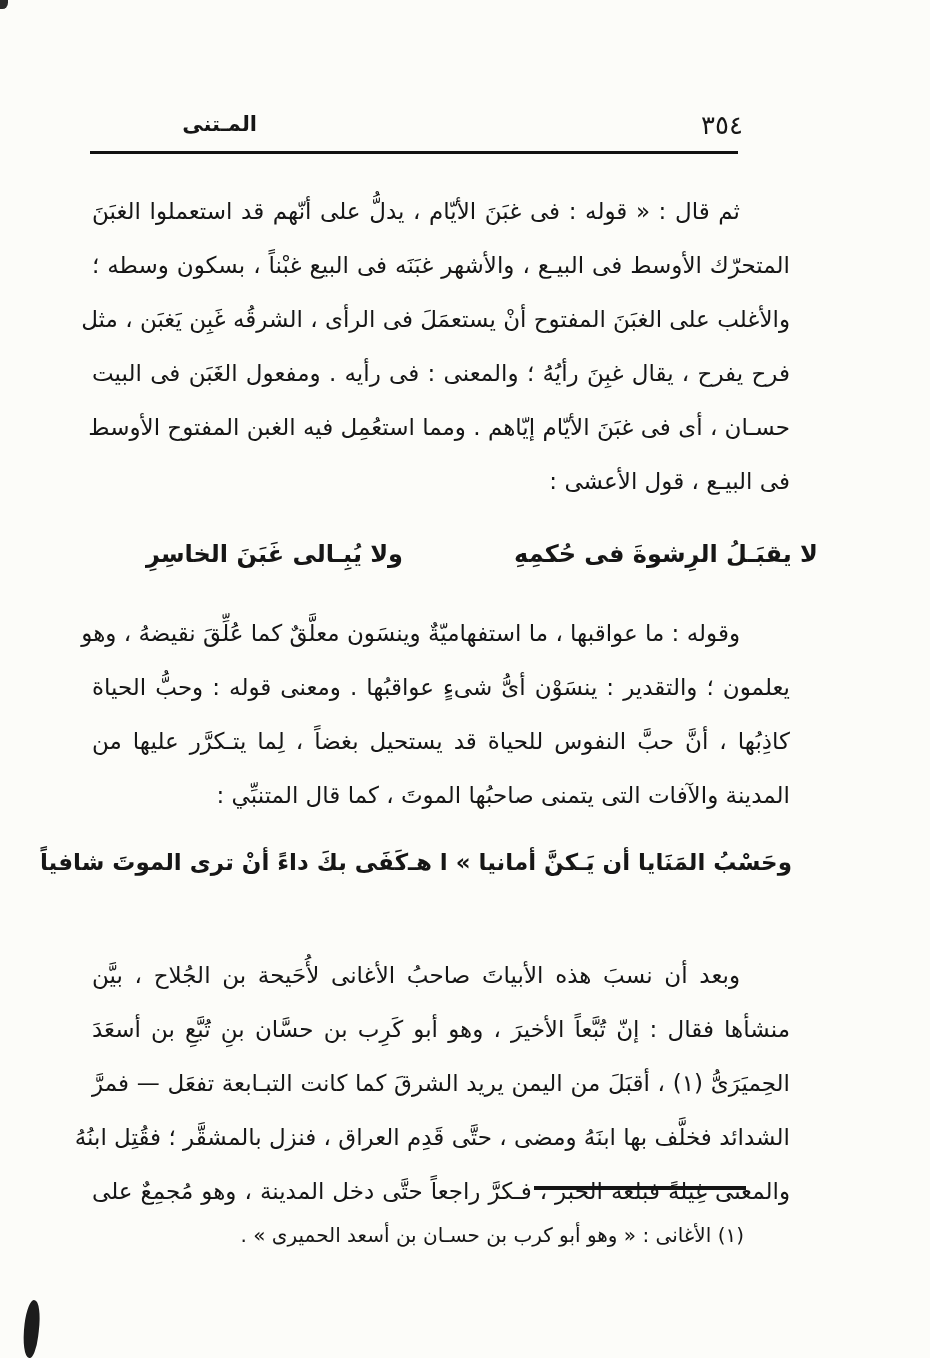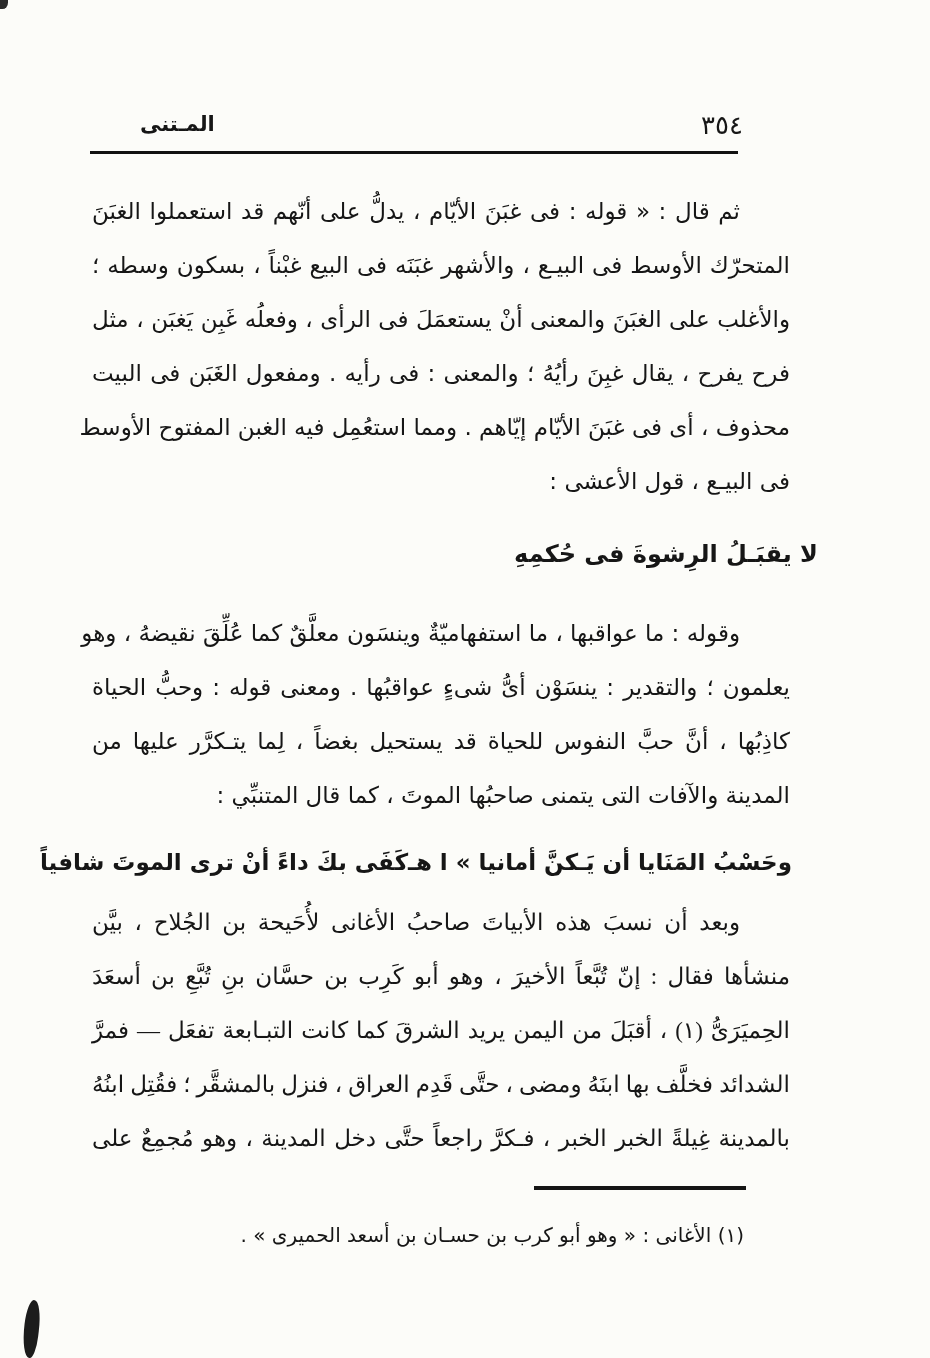--- a/index.html
+++ b/index.html
@@ -9,22 +9,22 @@
     width:930px; height:1358px;
     margin:0 auto;
     background:#fcfcf9;
     color:#161616;
     font-family:"DejaVu Sans", sans-serif;
     direction:rtl;
     overflow:hidden;
   }
   
   .running-title {
-    position:absolute; top:112px; left:140px; width:135px;
-    font-size:21px; font-weight:bold; text-align:left;
+    position:absolute; top:112px; left:122px; width:135px;
+    font-size:21px; font-weight:bold; text-align:right;
     letter-spacing:0px;
   }
   .page-number {
     position:absolute; top:110px; left:682px; width:80px;
     font-size:26px; font-weight:normal; text-align:center;
   }
   .header-rule {
     position:absolute; top:151px; left:90px; width:648px; height:3px;
     background:#121212;
   }
@@ -72,48 +72,49 @@
 
 <div class="page">
 
   <div class="running-title">المـتنى</div>
   <div class="page-number">٣٥٤</div>
   <div class="header-rule"></div>
 
   <div class="block" style="top:184px;">
     <div class="line indent">ثم قال : « قوله : فى غبَنَ الأيّام ، يدلُّ على أنّهم قد استعملوا الغبَنَ</div>
     <div class="line">المتحرّك الأوسط فى البيـع ، والأشهر غبَنَه فى البيع غبْناً ، بسكون وسطه ؛</div>
-    <div class="line">والأغلب على الغبَنَ والمعنى أنْ يستعمَلَ فى الرأى ، وفعلُه غَبِن يَغبَن ، مثل</div>
+    <div class="line">والأغلب على الغبَنَ المفتوح أنْ يستعمَلَ فى الرأى ، الشرقُه غَبِن يَغبَن ، مثل</div>
     <div class="line">فرح يفرح ، يقال غبِنَ رأيُهُ ؛ والمعنى : فى رأيه . ومفعول الغَبَن فى البيت</div>
-    <div class="line">محذوف ، أى فى غبَنَ الأيّام إيّاهم . ومما استعُمِل فيه الغبن المفتوح الأوسط</div>
+    <div class="line">حسـان ، أى فى غبَنَ الأيّام إيّاهم . ومما استعُمِل فيه الغبن المفتوح الأوسط</div>
     <div class="line end">فى البيـع ، قول الأعشى :</div>
   </div>
 
   <div class="verse verse1">
     <span class="hemistich">لا يقبَـلُ الرِشوةَ فى حُكمِهِ</span>
+    <span class="hemistich">ولا يُبِـالى غَبَنَ الخاسِرِ</span>
   </div>
 
   <div class="block" style="top:606px;">
     <div class="line indent">وقوله : ما عواقبها ، ما استفهاميّةٌ وينسَون معلَّقٌ كما عُلِّقَ نقيضهُ ، وهو</div>
     <div class="line">يعلمون ؛ والتقدير : ينسَوْن أىُّ شىءٍ عواقبُها . ومعنى قوله : وحبُّ الحياة</div>
     <div class="line">كاذِبُها ، أنَّ حبَّ النفوس للحياة قد يستحيل بغضاً ، لِما يتـكرَّر عليها من</div>
     <div class="line end">المدينة والآفات التى يتمنى صاحبُها الموتَ ، كما قال المتنبِّي :</div>
   </div>
 
   <div class="verse verse2">
     <span class="hemistich">وحَسْبُ المَنَايا أن يَـكنَّ أمانيا » ا هـ</span>
     <span class="hemistich">كَفَى بكَ داءً أنْ ترى الموتَ شافياً</span>
   </div>
 
-  <div class="block" style="top:896px;font-family:Liberation Serif, serif;">
+  <div class="block" style="top:948px;">
     <div class="line indent">وبعد أن نسبَ هذه الأبياتَ صاحبُ الأغانى لأُحَيحة بن الجُلاح ، بيَّن</div>
     <div class="line">منشأها فقال : إنّ تُبَّعاً الأخيرَ ، وهو أبو كَرِب بن حسَّان بنِ تُبَّعِ بن أسعَدَ</div>
     <div class="line">الحِميَرَىُّ (١) ، أقبَلَ من اليمن يريد الشرقَ كما كانت التبـابعة تفعَل — فمرَّ</div>
     <div class="line">الشدائد فخلَّف بها ابنَهُ ومضى ، حتَّى قَدِم العراق ، فنزل بالمشقَّر ؛ فقُتِل ابنُهُ</div>
-    <div class="line">بالمدينة غِيلةً الخبر الخبر ، فـكرَّ راجعاً حتَّى دخل المدينة ، وهو مُجمِعٌ على</div>
+    <div class="line">والمعنى غِيلةً فبلغه الخبر ، فـكرَّ راجعاً حتَّى دخل المدينة ، وهو مُجمِعٌ على</div>
   </div>
 
   <div class="footnote-rule"></div>
   <div class="footnote">(١) الأغانى : « وهو أبو كرب بن حسـان بن أسعد الحميرى » .</div>
 
   <div class="speck-tl"></div>
   <div class="blob-bl"></div>
 
 </div>
 

